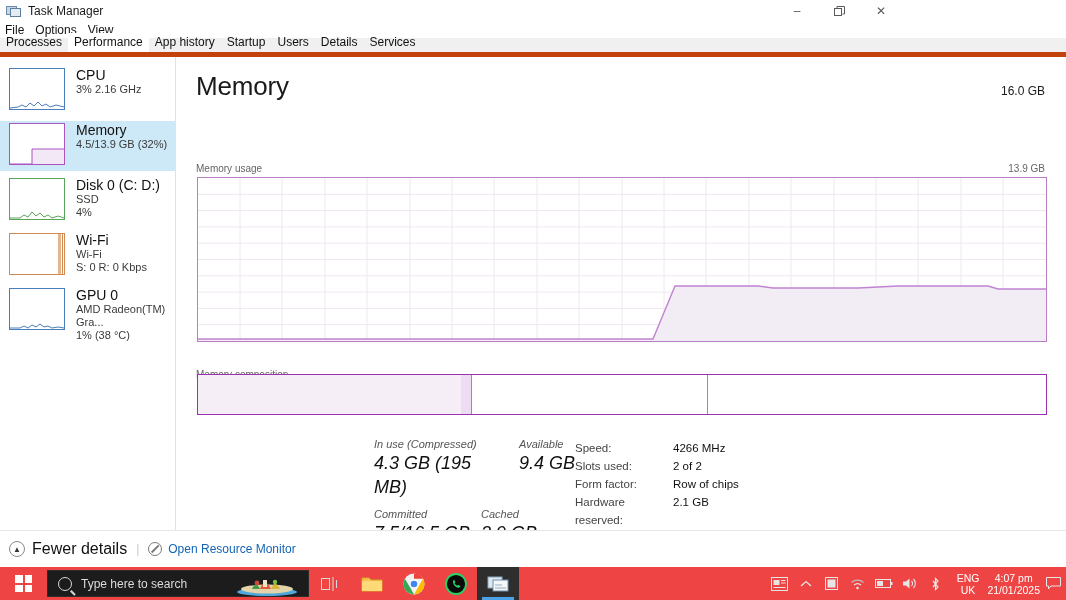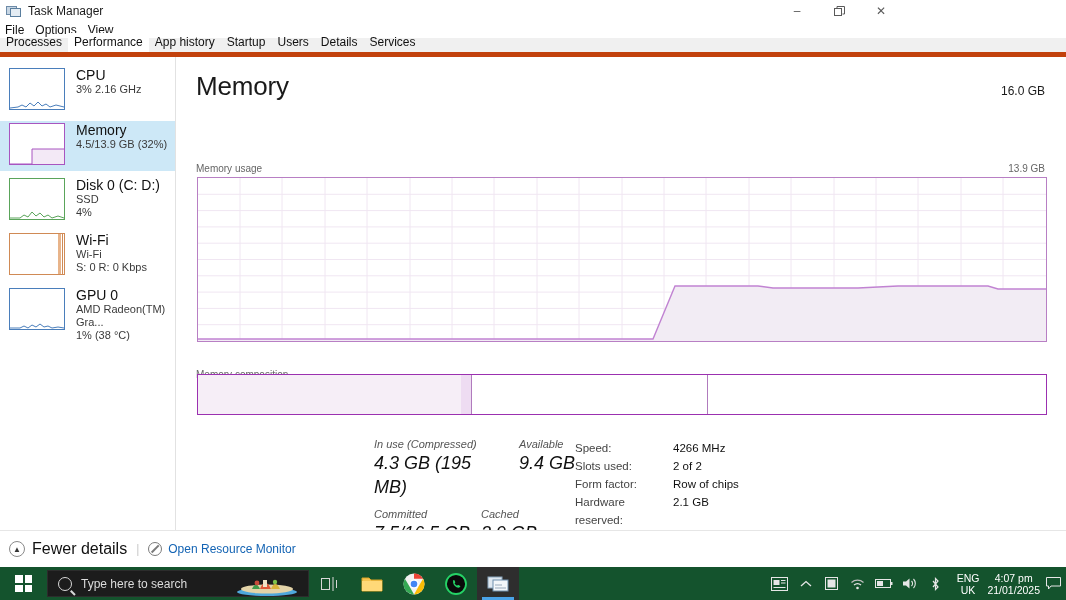--- a/index.html
+++ b/index.html
@@ -106,21 +106,21 @@
     width: 16px; height: 16px; border: 1px solid #8a8a8a; border-radius: 50%;
     display: flex; align-items: center; justify-content: center; font-size: 8px; color: #333;
   }
   .fewer { font-size: 16px; color: #111; margin-left: 7px; }
   .fsep { color: #c9c9c9; margin: 0 9px; }
   .rmicon { width: 14px; height: 14px; border-radius: 50%; border: 1.5px solid #7a7a7a; position: relative; }
   .rmicon:after { content:""; position:absolute; left:1px; top:5px; width:10px; height:1.5px; background:#7a7a7a; transform: rotate(-45deg); }
   .rmlink { font-size: 12px; color: #1464b4; margin-left: 6px; }
 
   
-  .taskbar { position: absolute; top: 567px; left: 0; width: 1066px; height: 33px; background: #14532d; display: flex; align-items: center; }
+  .taskbar { position: absolute; top: 567px; left: 0; width: 1066px; height: 33px; background: #ef4444; display: flex; align-items: center; }
   .start { width: 47px; height: 33px; display: flex; align-items: center; justify-content: center; }
   .winlogo { width: 17px; height: 17px; display: grid; grid-template-columns: 1fr 1fr; grid-template-rows: 1fr 1fr; gap: 2px; }
   .winlogo i { background: #fff; display: block; }
   .searchbox {
     width: 262px; height: 27px; background: #1c1c1c; display: flex; align-items: center;
     position: relative; overflow: hidden; border: 1px solid #2c2c2c;
   }
   .s-ico { width: 14px; height: 14px; margin-left: 10px; border: 1.6px solid #d8d8d8; border-radius: 50%; position: relative; flex: none;}
   .s-ico:after { content:""; position:absolute; right:-5px; bottom:-4px; width:6px; height:1.6px; background:#d8d8d8; transform: rotate(45deg); }
   .s-txt { color: #dcdcdc; font-size: 12px; margin-left: 9px; }

